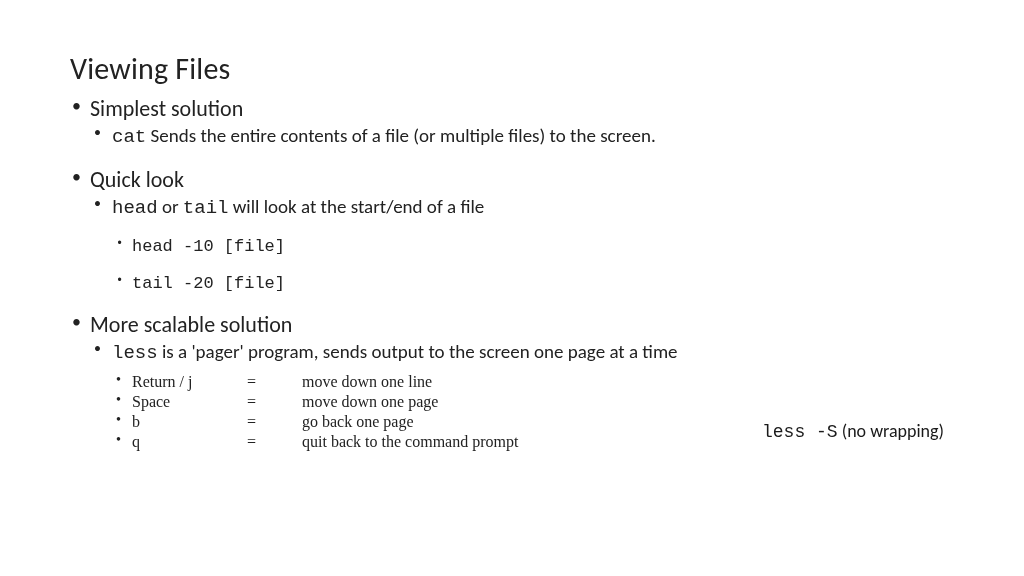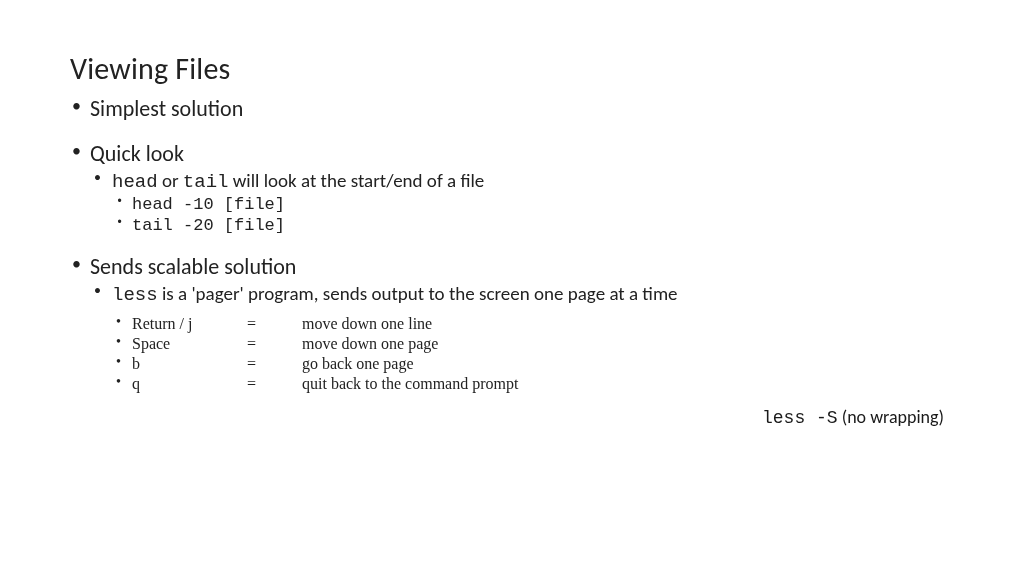--- a/index.html
+++ b/index.html
@@ -49,21 +49,21 @@
       position: absolute;
       left: 4px;
       top: 0;
       font-size: 14px;
     }
     .l3 > li {
       font-size: 17px;
       color: #222;
       position: relative;
       padding-left: 20px;
-      margin-top: 2px;
+      margin-top: 18px;
     }
     .l3 > li::before {
       content: "•";
       position: absolute;
       left: 4px;
       top: 0;
       font-size: 12px;
     }
     .l3.examples > li {
       font-family: "Courier New", monospace;
@@ -85,50 +85,55 @@
       left: 4px;
       top: 0;
       font-size: 10px;
     }
     .krow { display: inline-block; font-family: Liberation Serif, serif; }
     .kkey { display: inline-block; width: 115px; }
     .keq { display: inline-block; width: 55px; }
     .side-note {
       position: absolute;
       right: 80px;
-      top: 406px;
+      top: 420px;
       font-size: 18px;
     }
   </style>
 </head>
 <body>
 
 <h1 class="title">Viewing Files</h1>
 
 <ul class="l1">
 
   <li>
     <span>Simplest solution</span>
+    <ul class="l2">
+      <li>
+        <span class="mono">cat</span><span> Sends the entire contents of a file (or multiple files) to the screen.</span>
+      </li>
+    </ul>
   </li>
 
   <li>
     <span>Quick look</span>
     <ul class="l2">
       <li>
         <span class="mono">head</span><span> or </span><span class="mono">tail</span><span> will look at the start/end of a file</span>
         <ul class="l3 examples">
           <li>head -10 [file]</li>
           <li>tail -20 [file]</li>
         </ul>
       </li>
     </ul>
   </li>
 
   <li>
-    <span>Sends scalable solution</span>
+    <span>More scalable solution</span>
     <ul class="l2">
       <li>
         <span class="mono">less</span><span> is a 'pager' program, sends output to the screen one page at a time</span>
         <ul class="l3 keytable">
           <li><span class="krow"><span class="kkey">Return / j</span><span class="keq">=</span><span>move down one line</span></span></li>
           <li><span class="krow"><span class="kkey">Space</span><span class="keq">=</span><span>move down one page</span></span></li>
           <li><span class="krow"><span class="kkey">b</span><span class="keq">=</span><span>go back one page</span></span></li>
           <li><span class="krow"><span class="kkey">q</span><span class="keq">=</span><span>quit back to the command prompt</span></span></li>
         </ul>
       </li>

